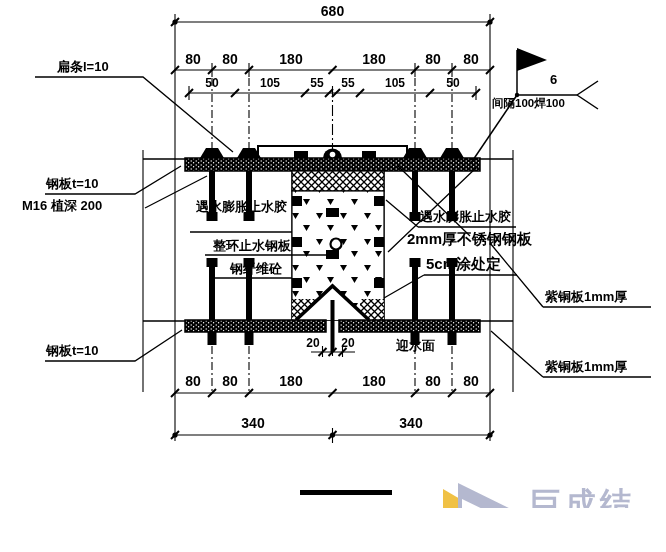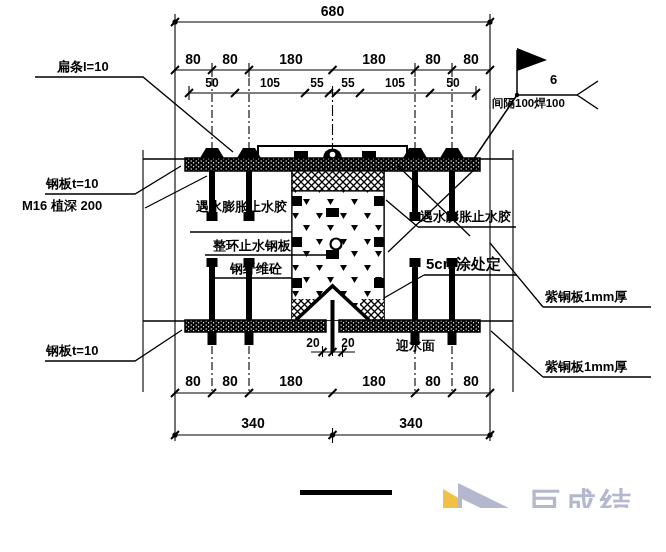--- a/index.html
+++ b/index.html
@@ -205,20 +205,21 @@
 <span class="dim" style="left:253px;top:416px">340</span>
 <span class="dim" style="left:411px;top:416px">340</span>
 
 <span class="lbl" style="left:57px;top:60px">扁条l=10</span>
 <span class="lbl" style="left:46px;top:177px">钢板t=10</span>
 <span class="lbl" style="left:22px;top:199px">M16 植深 200</span>
 <span class="lbl" style="left:196px;top:200px">遇水膨胀止水胶</span>
 <span class="lbl" style="left:213px;top:239px">整环止水钢板</span>
 <span class="lbl" style="left:230px;top:262px">钢纤维砼</span>
 <span class="lbl" style="left:420px;top:210px">遇水膨胀止水胶</span>
+<span class="lbl" style="left:407px;top:231px;font-size:15px">2mm厚不锈钢钢板</span>
 <span class="lbl" style="left:426px;top:256px;font-size:15px">5cm涂处定</span>
 <span class="lbl" style="left:545px;top:290px">紫铜板1mm厚</span>
 <span class="lbl" style="left:396px;top:339px">迎水面</span>
 <span class="lbl" style="left:545px;top:360px">紫铜板1mm厚</span>
 <span class="lbl" style="left:46px;top:344px">钢板t=10</span>
 
 <span class="lbl" style="left:550px;top:73px">6</span>
 <span class="lbl" style="left:492px;top:98px;font-size:11.5px">间隔100焊100</span>
 
 

